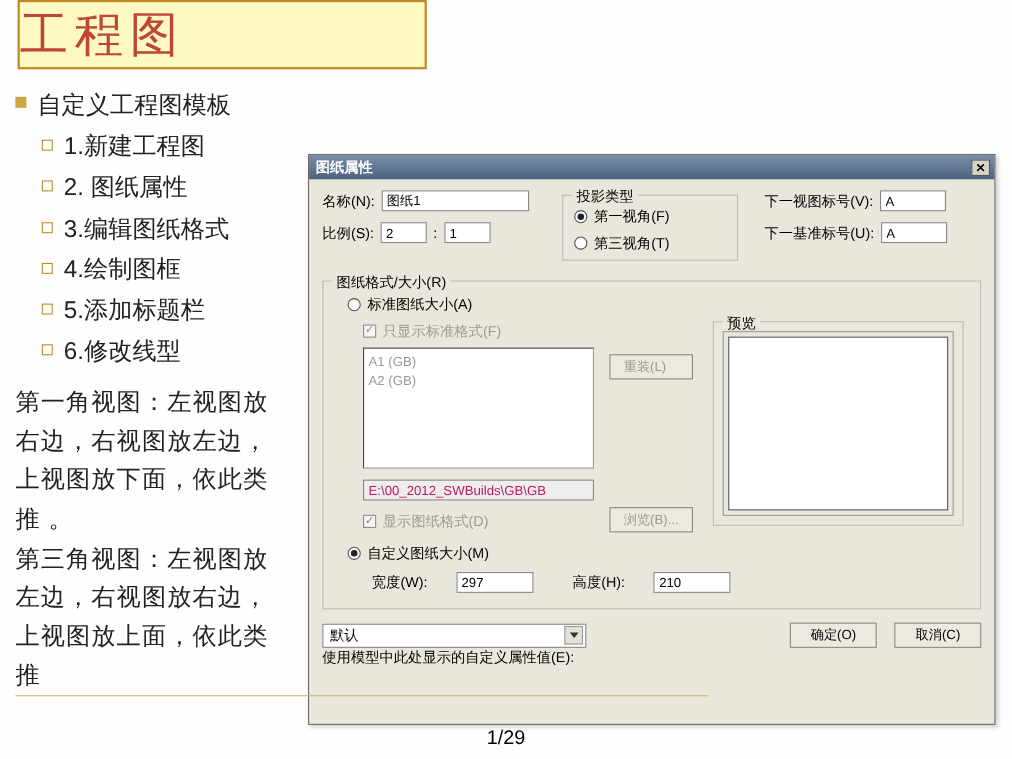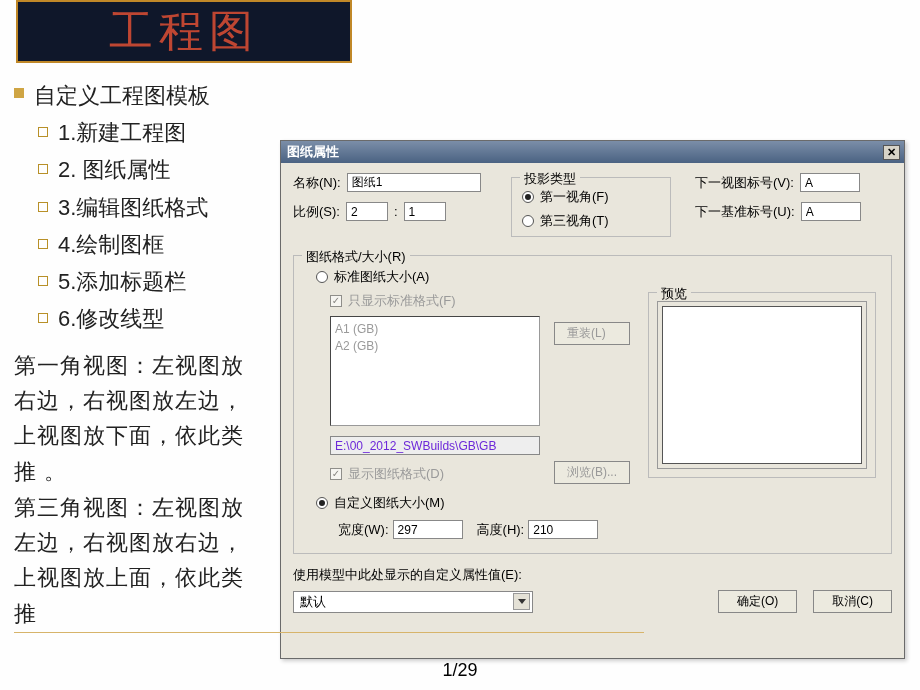--- a/index.html
+++ b/index.html
@@ -7,27 +7,26 @@
       width: 920px;
       height: 690px;
       background: #fefefe;
       font-family: "SimSun", "Microsoft YaHei", sans-serif;
       position: relative;
     }
     .title-box {
       position: absolute;
       left: 16px;
       top: 0;
-      width: 336px;
+      width: 372px;
       height: 63px;
-      background: #0f172a;
+      background: #fef9c3;
       border: 2px solid #c08828;
       display: flex;
       align-items: center;
-      justify-content: center;
     }
     .title-box span {
       font-family: "SimSun", serif;
       font-size: 44px;
       color: #be4632;
       letter-spacing: 6px;
     }
     .outline {
       position: absolute;
       left: 14px;
@@ -75,21 +74,21 @@
       justify-content:space-between;
       padding:0 4px 0 6px;
       font-weight:bold;
       font-size:13px;
     }
     .closebox { width:17px;height:15px;background:#d8d4c8;border:1px solid #555;display:flex;align-items:center;justify-content:center;font-size:11px;font-family:Arial;font-weight:bold;color:#000;}
     .body-area{ padding:10px 12px 8px 12px; position:relative; height:calc(100% - 22px);}
     .row{ display:flex; align-items:center; gap:6px;}
     .lbl{ font-size:13px;}
     .tf{ height:19px; border:1px solid #888; background:#fff; padding:0 4px; font-size:12px;}
-    .tf-dis{ background:#eee; color:#6d28d9;}
+    .tf-dis{ background:#eee; color:#be185d;}
     .fieldset{ border:1px solid #bbb; padding:8px 10px 10px 10px; position:relative; margin-top:4px;}
     .fieldset > .legend { position:absolute; top:-8px; left:8px; background:#e9e6dc; padding:0 4px; font-size:13px;}
     .radio{ width:12px;height:12px;border-radius:50%;border:1px solid #555;background:#fff;display:inline-flex;align-items:center;justify-content:center;flex-shrink:0;}
     .radio.sel::after{content:'';width:6px;height:6px;border-radius:50%;background:#222;}
     .chk{ width:12px;height:12px;border:1px solid #555;background:#fff;display:inline-flex;align-items:center;justify-content:center;flex-shrink:0;}
     .chk.sel::after{content:'✓';font-size:10px;color:#444;line-height:1;}
     .listbox{ width:210px;height:110px;background:#fff;border:1px inset #999;padding:4px;font-size:12px;color:#9a9a9a;line-height:1.4;}
     .btn{ height:23px; border:1px solid #888; background:#eceadf; padding:0 12px; font-size:12px; display:inline-flex; align-items:center;}
     .btn-dis{ color:#999;}
     .preview{ border:1px solid #999; background:#e9e6dc; padding:6px; width:220px; height:172px; position:relative;}
@@ -223,45 +222,45 @@
               <div class="inner"></div>
             </div>
           </div>
         </div>
       </div>
 
       <div class="row" style="margin-top:10px; margin-left:8px;">
         <span class="radio sel"></span>
         <span>自定义图纸大小(M)</span>
       </div>
-      <div class="row" style="margin-top:8px; margin-left:30px; gap:4px;">
+      <div class="row" style="margin-top:8px; margin-left:30px; gap:26px;">
         <span>宽度(W):</span>
         <input class="tf" style="width: 70px;" value="297">
         <span style="margin-left:10px;">高度(H):</span>
         <input class="tf" style="width: 70px;" value="210">
       </div>
     </div>
 
     <div style="margin-top:12px;">
-      <div style="margin-bottom:6px;">使用模型中此处显示的自定义属性值(E):</div>
       <div style="display:flex; align-items:center; justify-content:space-between;">
         <div class="combo">
           <span>默认</span>
           <span class="arr">
               <span class="tri-down"></span>
             </span>
         </div>
         <div style="display:flex; gap:16px;">
           <span class="btn" style="padding:0 18px;">
               <span>确定(O)</span>
             </span>
           <span class="btn" style="padding:0 18px;">
               <span>取消(C)</span>
             </span>
         </div>
       </div>
+      <div style="margin-bottom:6px;">使用模型中此处显示的自定义属性值(E):</div>
     </div>
 
   </div>
 </div>
 
 <div class="hr-deco"></div>
 <div class="page-num">1/29</div>
 
 </body></html>

